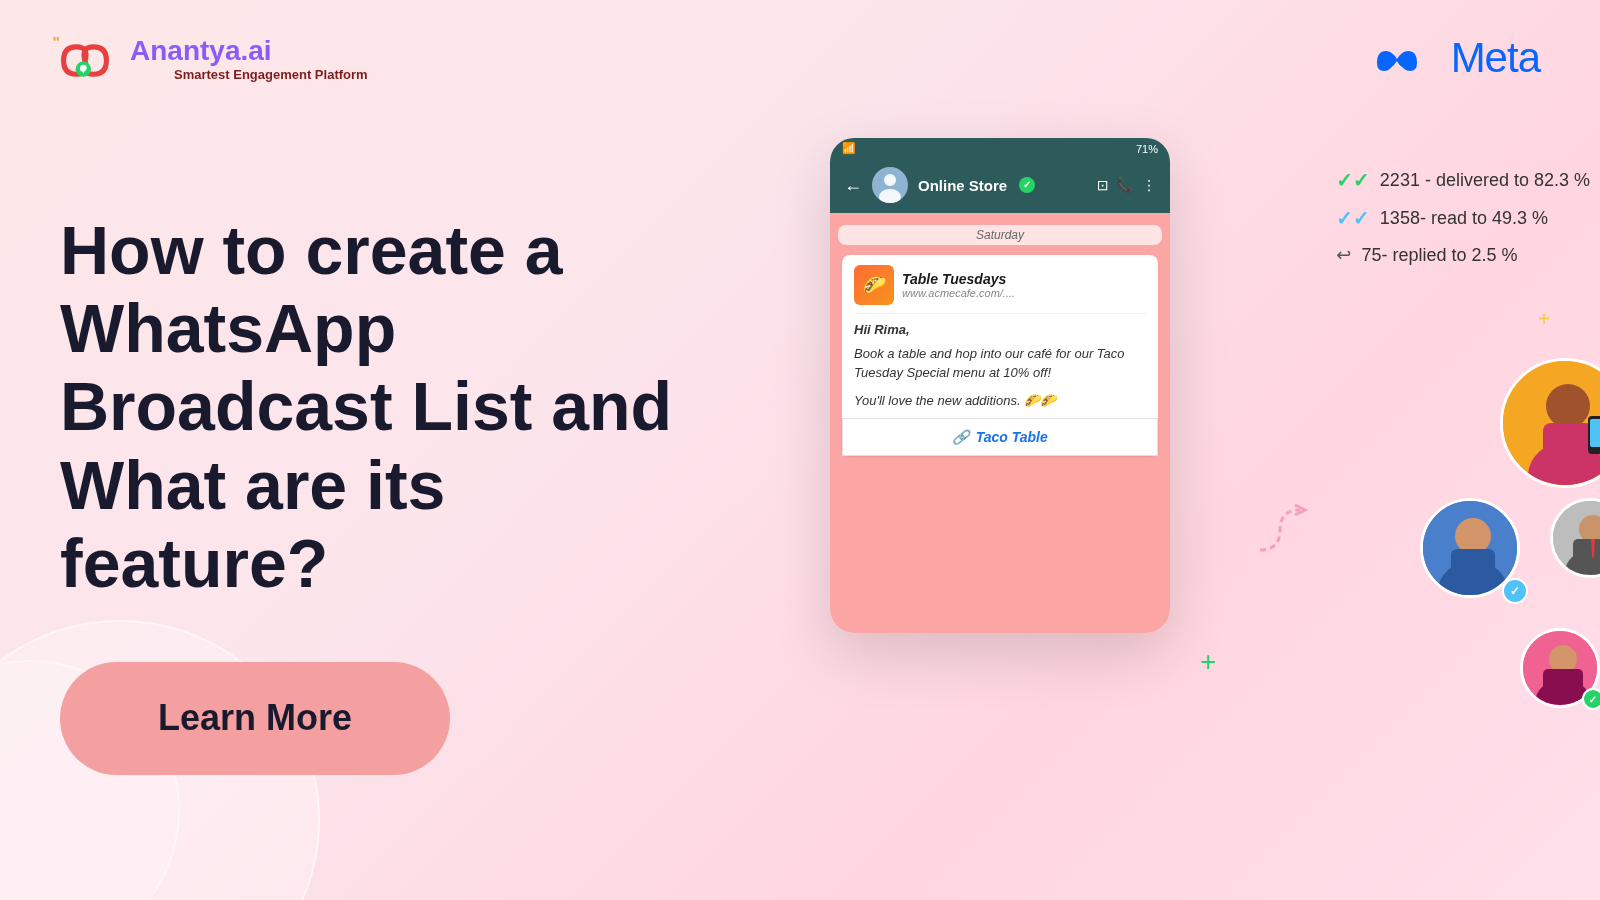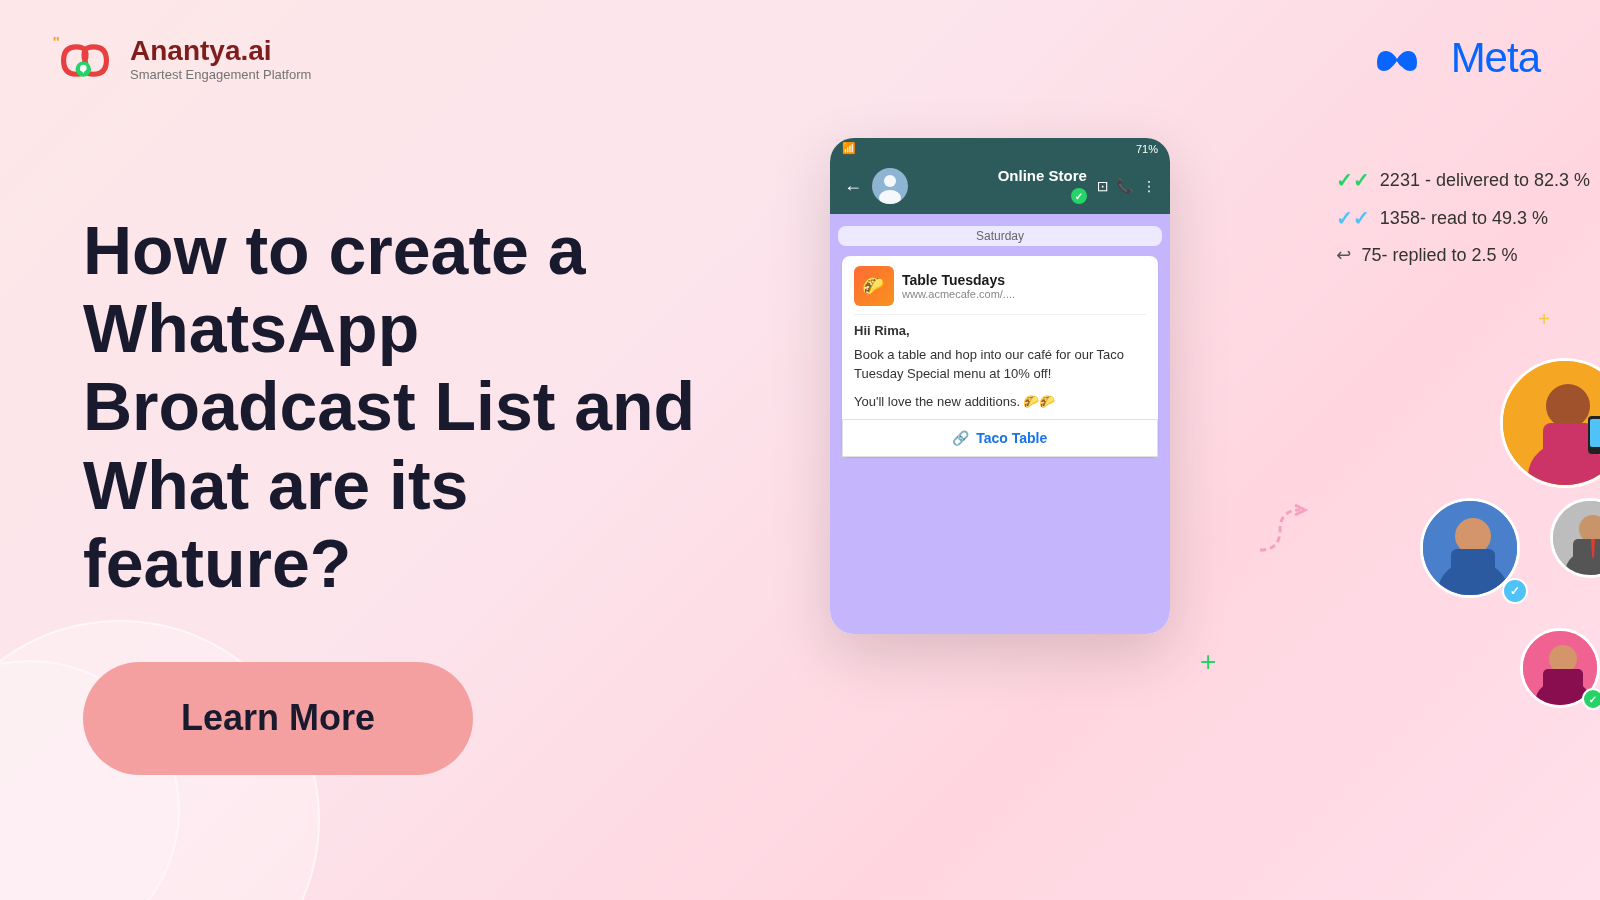--- a/index.html
+++ b/index.html
@@ -52,27 +52,28 @@
     }
 
     .logo-text {
       display: flex;
       flex-direction: column;
     }
 
     .logo-name {
       font-size: 28px;
       font-weight: 700;
-      color: #7f1d1d;
+      color: #8b5cf6;
     }
 
     .logo-tagline {
       font-size: 13px;
-      color: #737373;
-      font-weight: 400;
+      color: #7f1d1d;
+      font-weight: 700;
+      margin-left: 44px;
     }
 
     .meta-logo {
       display: flex;
       align-items: center;
       gap: 19px;
     }
 
     .meta-logo-text {
       font-size: 42px;
@@ -85,21 +86,21 @@
     .main-content {
       display: flex;
       position: relative;
       height: calc(900px - 110px);
       padding: 20px 0 0 0;
     }
 
     
     .left-section {
       flex: 0 0 780px;
-      padding: 40px 83px;
+      padding: 40px 60px;
       display: flex;
       flex-direction: column;
       justify-content: center;
       z-index: 5;
     }
 
     .main-title {
       font-size: 68px;
       font-weight: 900;
       color: #1a1a2e;
@@ -187,23 +188,22 @@
 
     .phone-contact-info {
       flex: 1;
     }
 
     .phone-contact-name {
       color: white;
       font-size: 15px;
       font-weight: 600;
       display: flex;
-      align-items: flex-end;
-      gap: 4px;
-      flex-direction: column;
+      align-items: flex-start;
+      gap: 12px;
     }
 
     .verified-badge {
       width: 16px;
       height: 16px;
       background: #25d366;
       border-radius: 50%;
       display: inline-flex;
       align-items: center;
       justify-content: center;
@@ -212,23 +212,24 @@
     }
 
     .phone-icons {
       display: flex;
       gap: 8px;
       color: white;
       font-size: 14px;
     }
 
     .phone-body {
-      background: #c4b5fd;
+      background: #fca5a5;
       padding: 12px 8px;
       min-height: 420px;
+      font-style: italic;
     }
 
     .date-label {
       text-align: center;
       font-size: 12px;
       color: #666;
       background: rgba(255,255,255,0.7);
       padding: 3px 10px;
       border-radius: 8px;
       display: inline-block;

